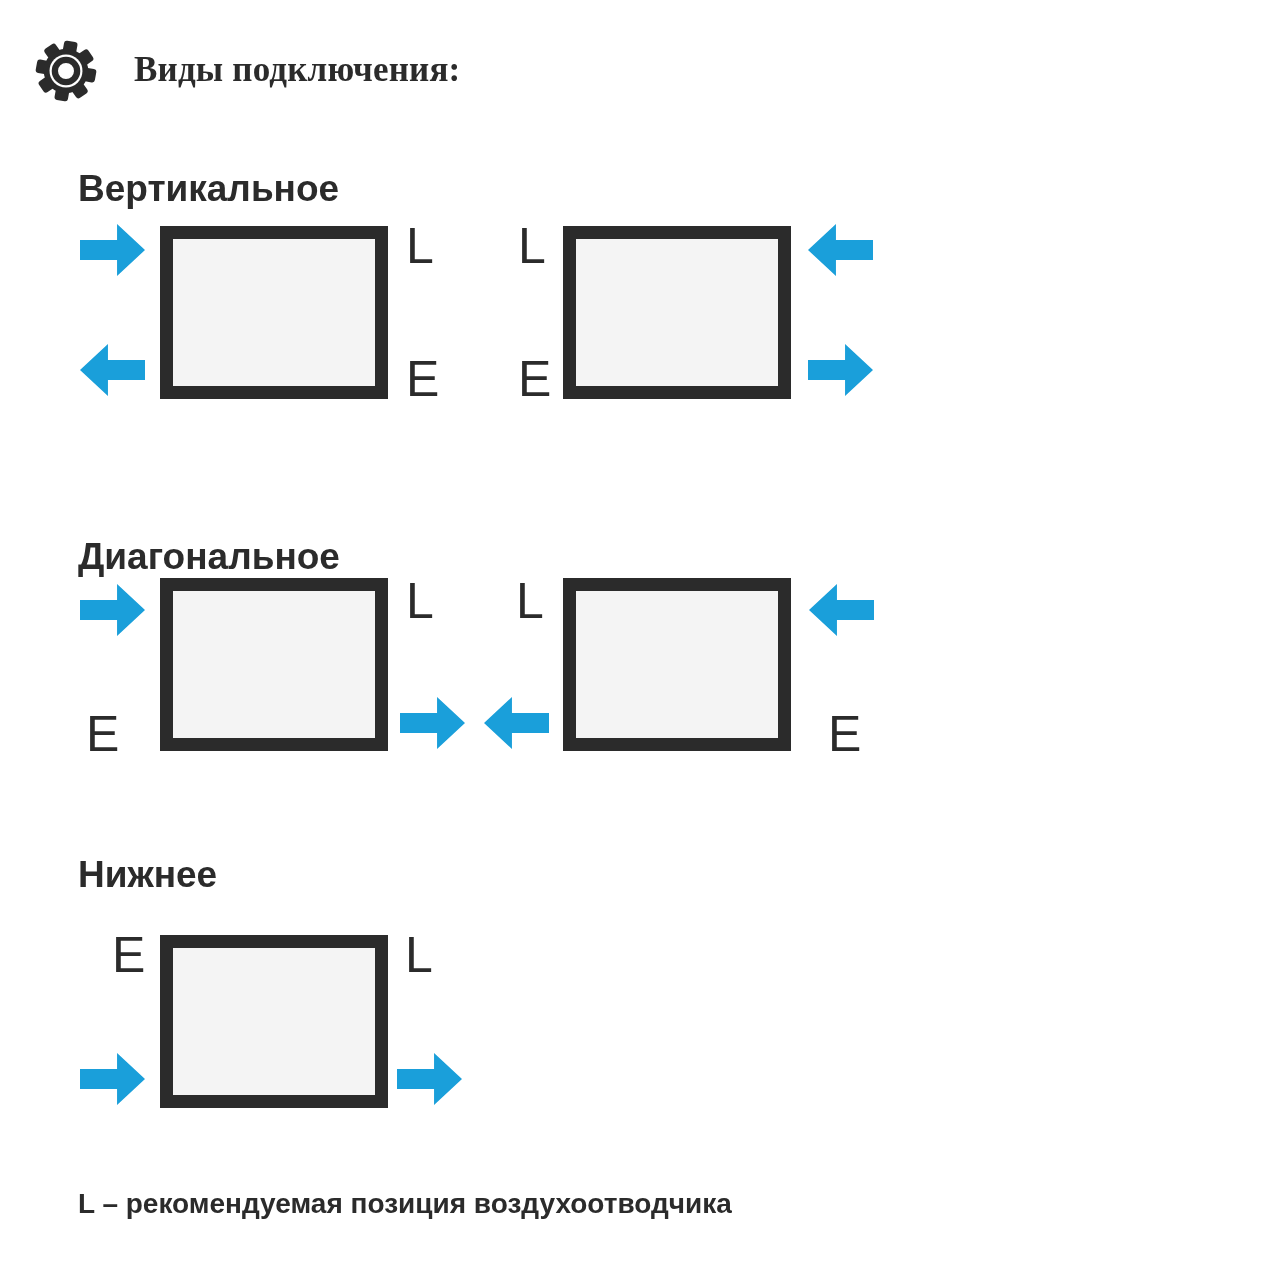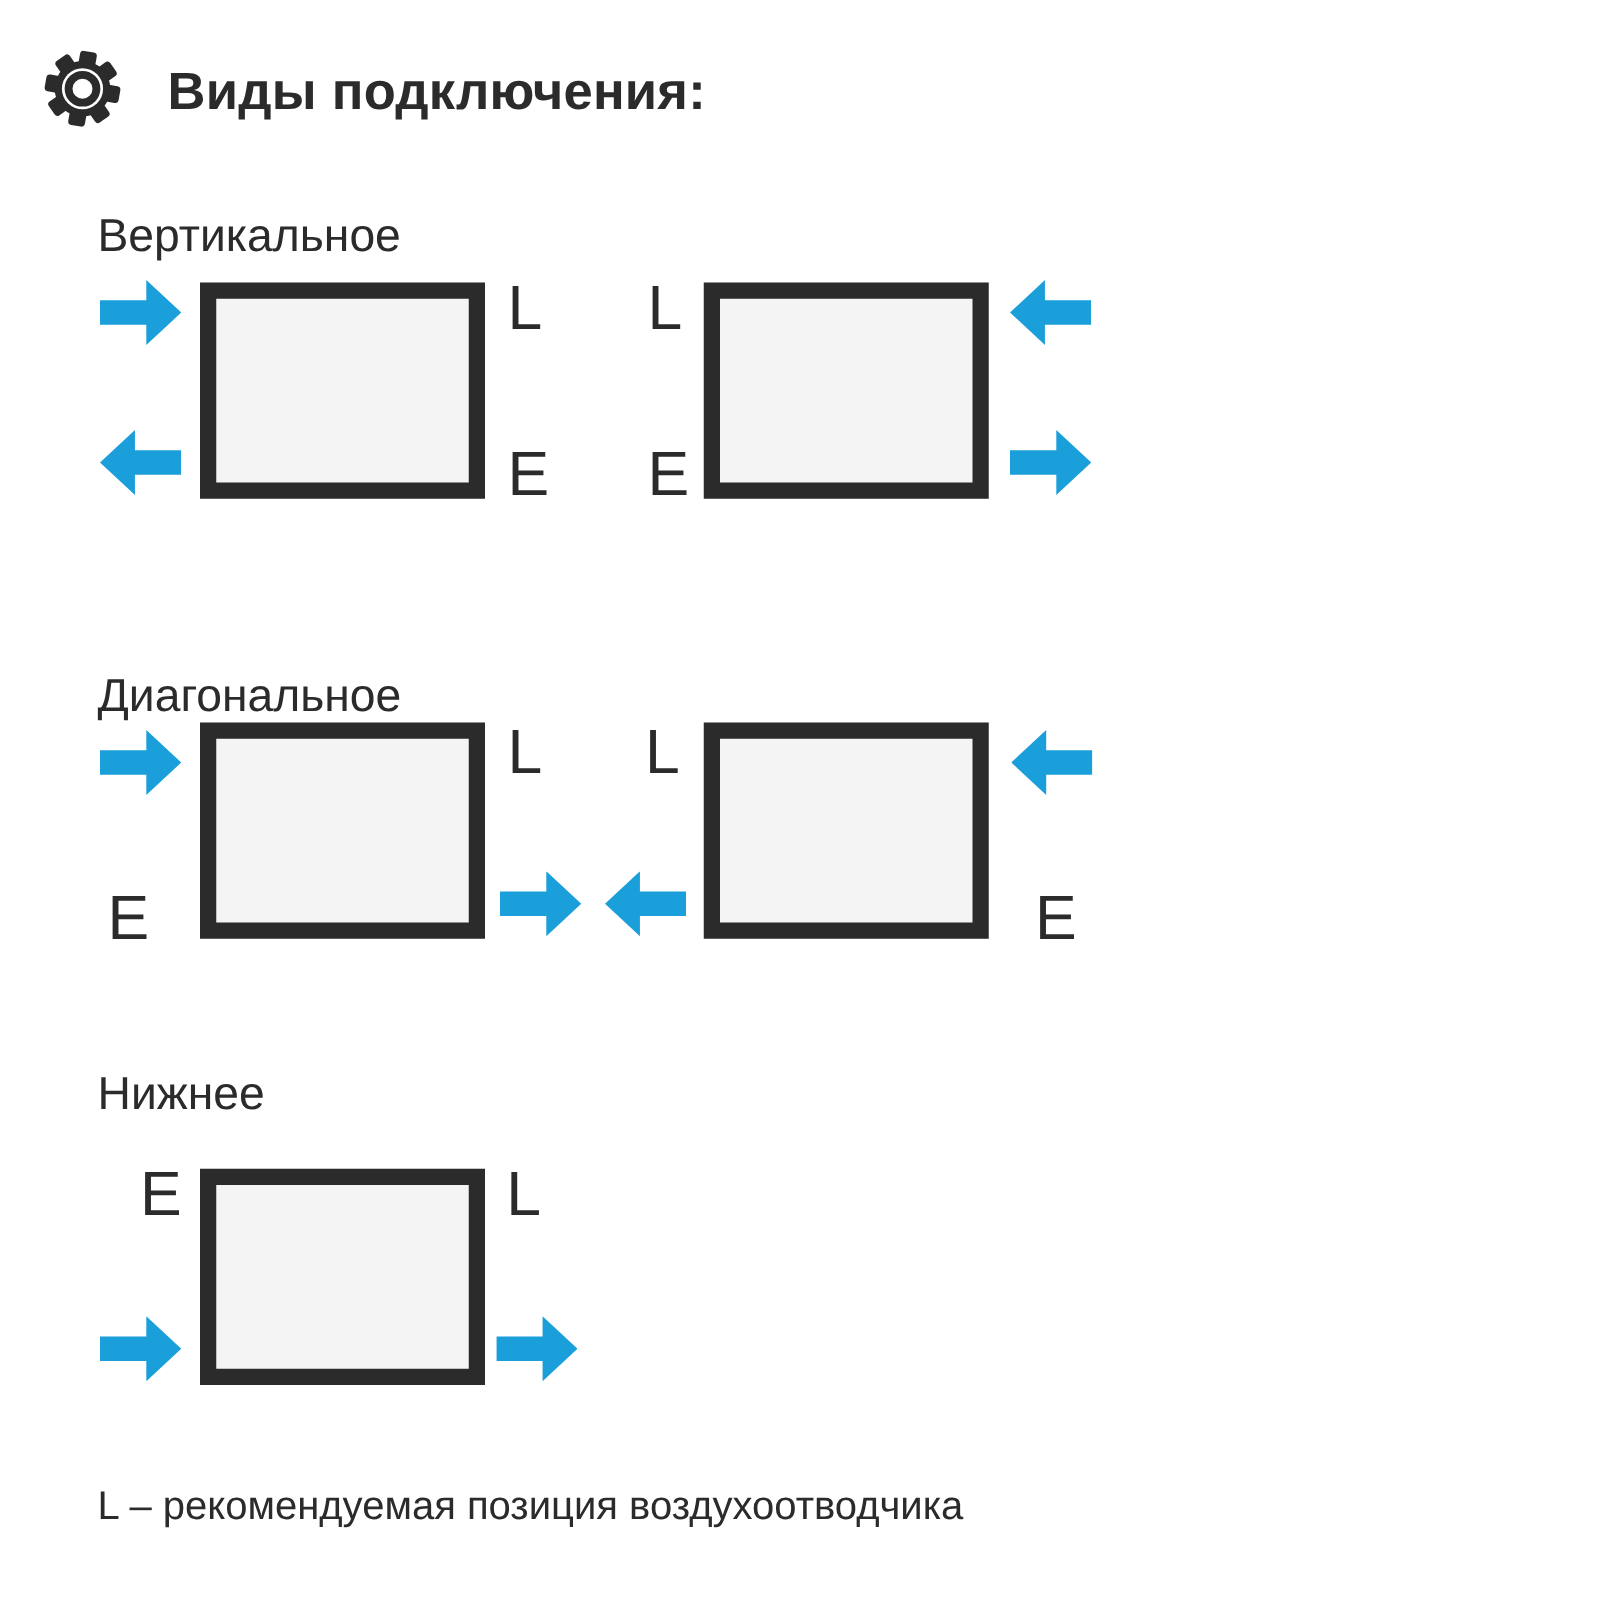--- a/index.html
+++ b/index.html
@@ -14,30 +14,31 @@
     font-family: "Liberation Sans", "DejaVu Sans", sans-serif;
     color: var(--ink);
     position: relative;
     overflow: hidden;
   }
   .canvas { position: absolute; inset: 0; }
 
   .abs { position: absolute; }
 
   .page-title {
-    font-size: 42px;
+    font-size: 35px;
     font-weight: 700;
     line-height: 1;
     color: var(--ink);
     letter-spacing: 0.2px;
+    font-family: Liberation Serif, serif;
   }
 
   .section-label {
     font-size: 37px;
-    font-weight: 400;
+    font-weight: 700;
     line-height: 1;
     color: var(--ink);
   }
 
   .radiator {
     width: 228px; height: 173px;
     border: 13px solid var(--ink);
     background: var(--fill);
   }
 
@@ -49,22 +50,22 @@
   }
 
   .arrow {
     width: 65px; height: 52px;
     background: var(--accent);
     clip-path: polygon(0% 31%, 57% 31%, 57% 0%, 100% 50%, 57% 100%, 57% 69%, 0% 69%);
   }
   .arrow.left { transform: scaleX(-1); }
 
   .legend {
-    font-size: 32px;
-    font-weight: 400;
+    font-size: 28px;
+    font-weight: 700;
     line-height: 36px;
     color: var(--ink);
   }
 
   .gear-icon svg { display: block; }
 </style>
 </head>
 <body>
 
 <div class="canvas">

